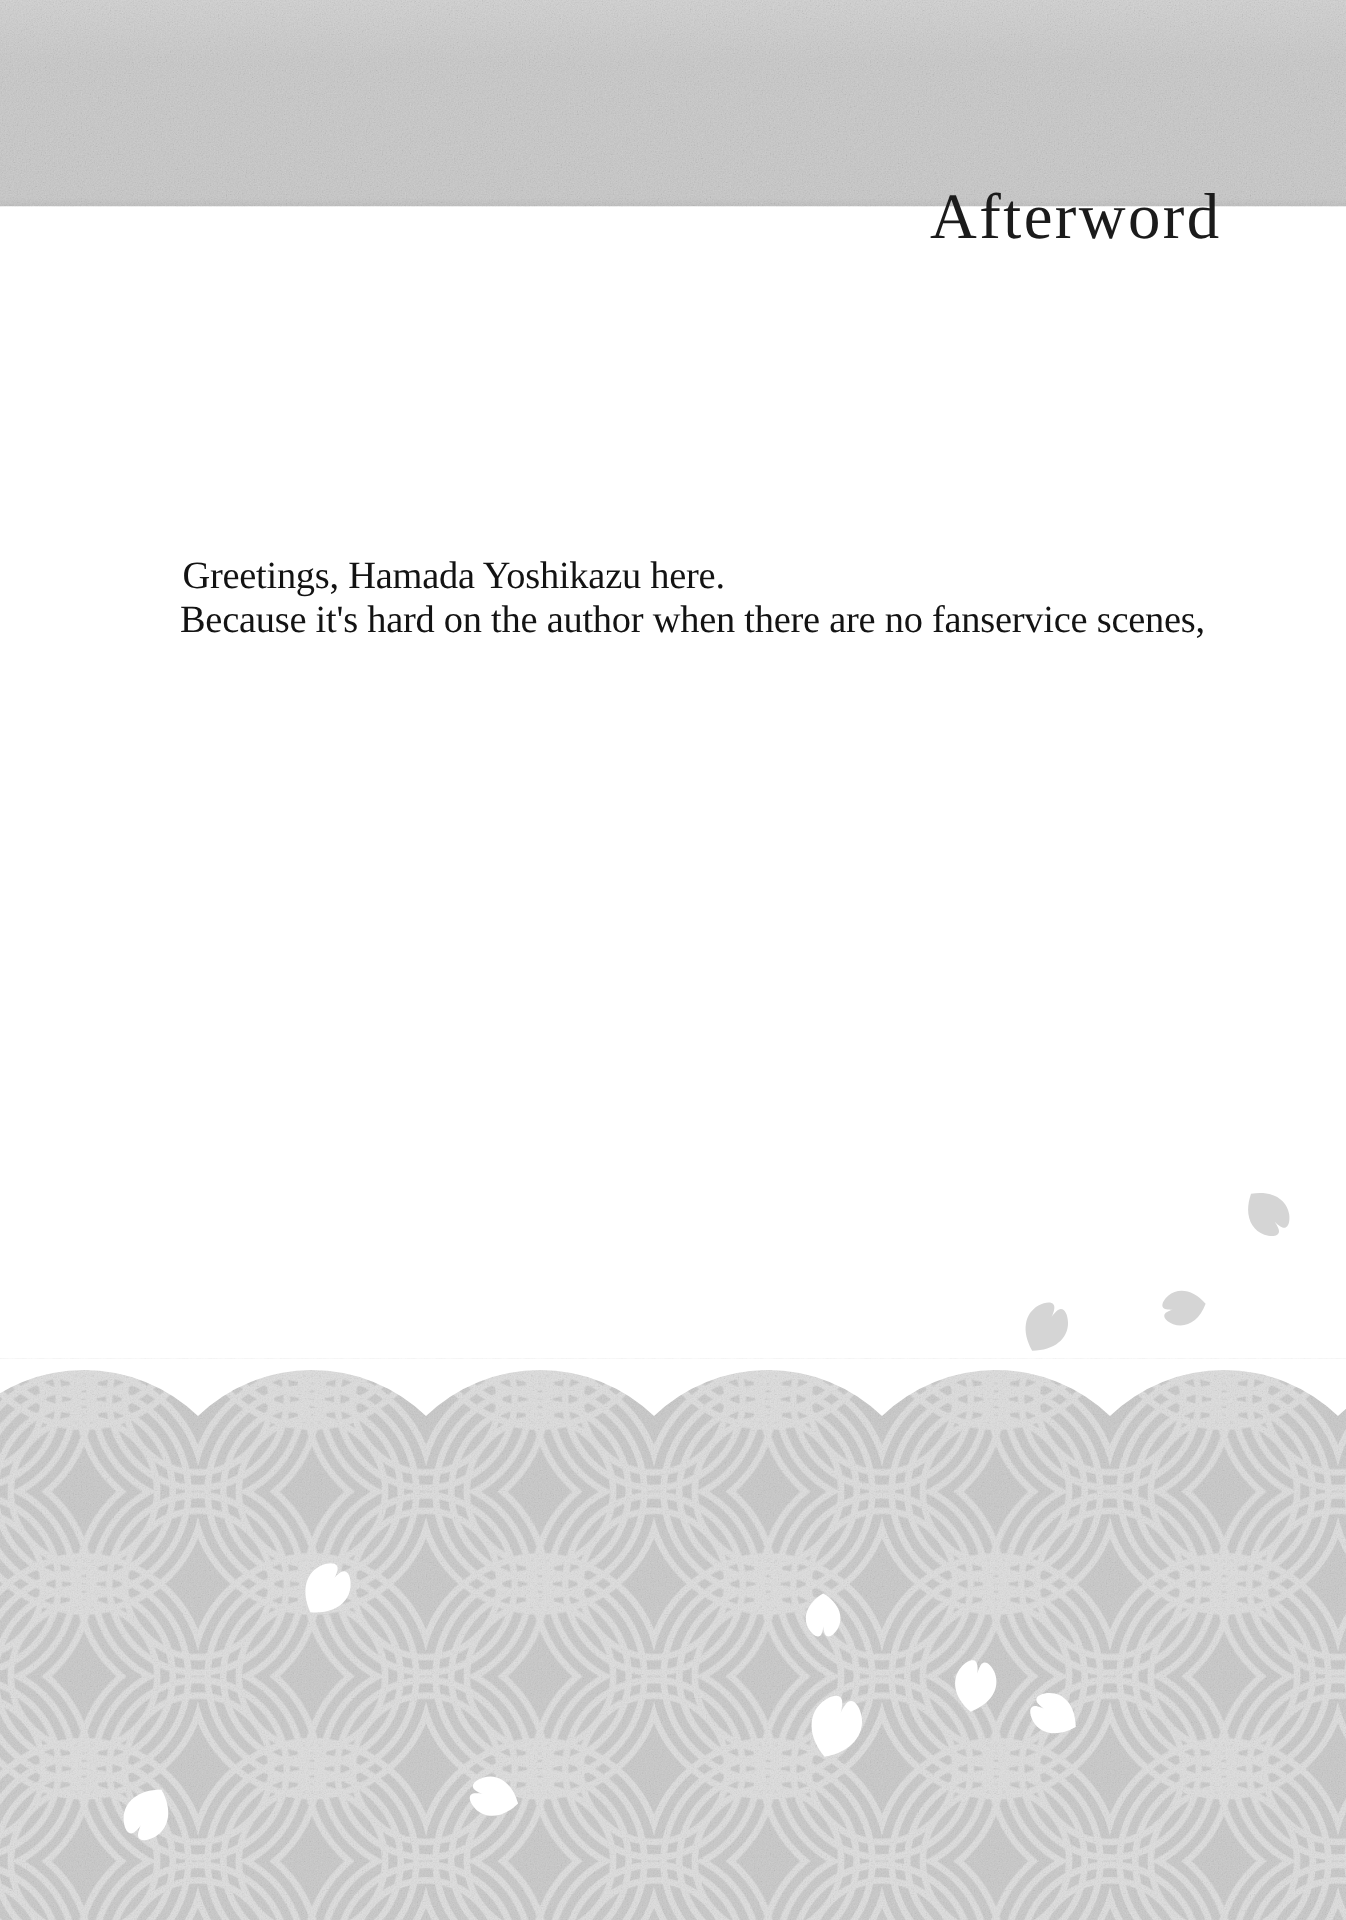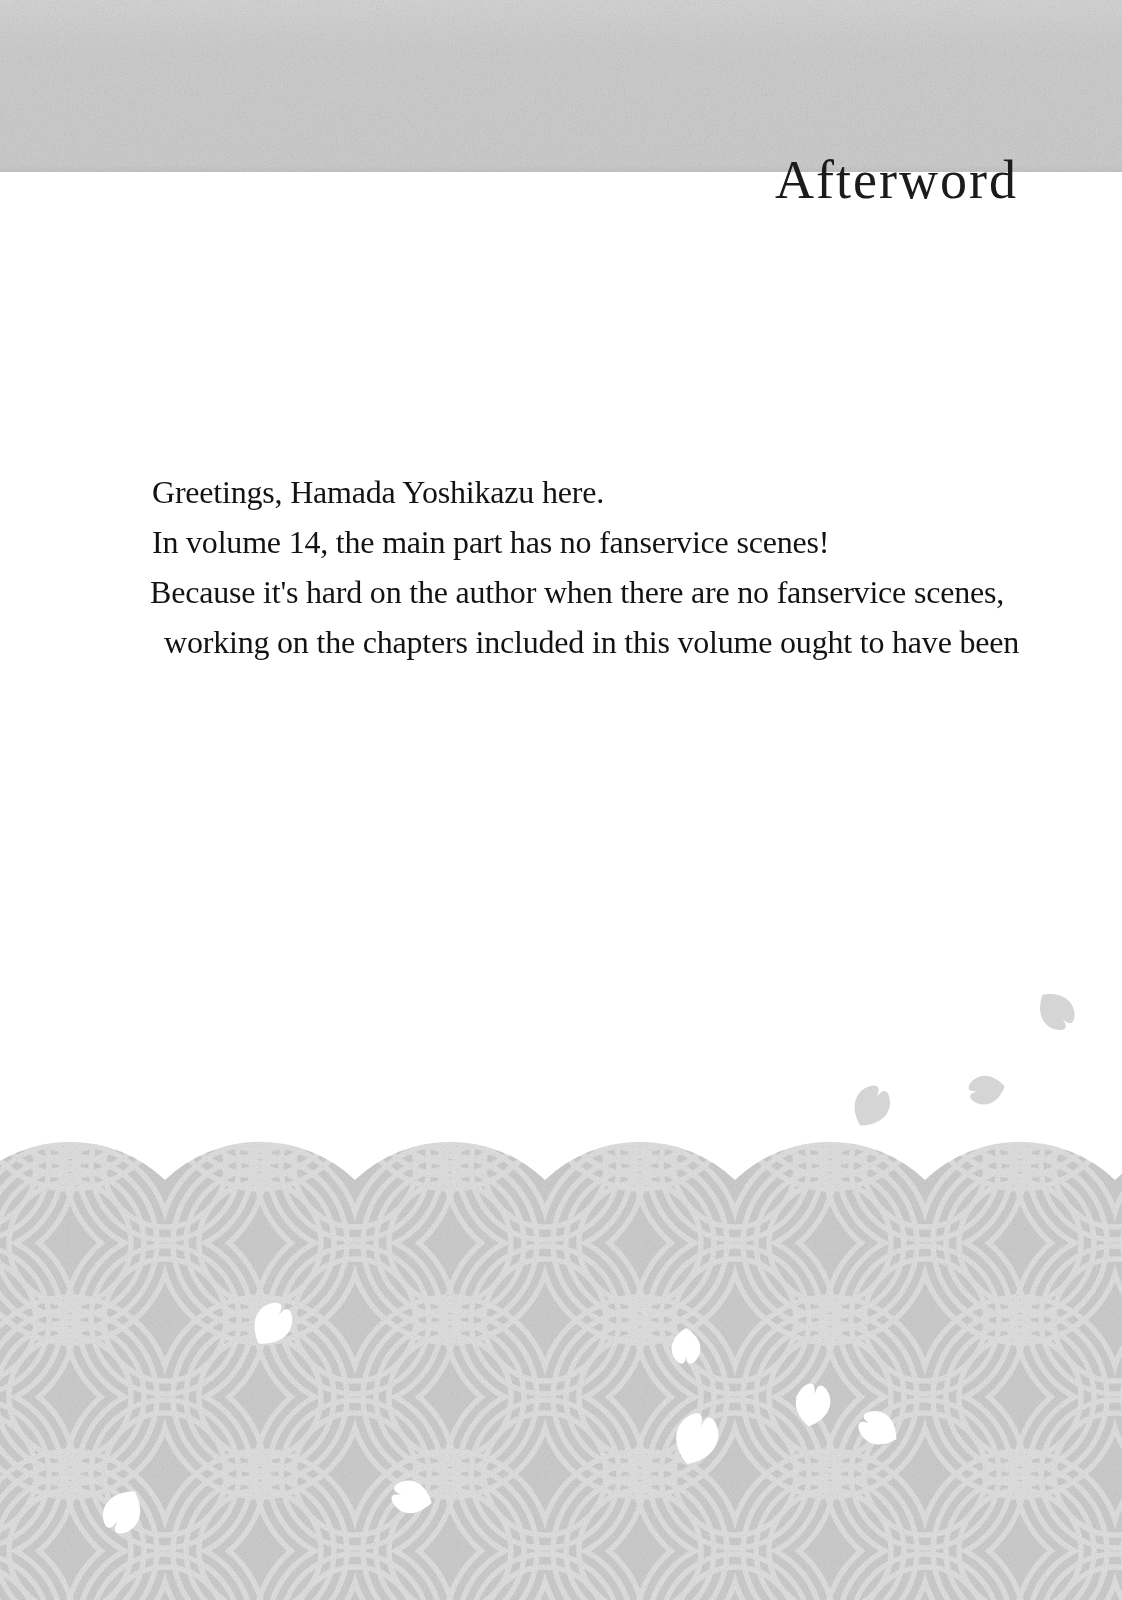--- a/index.html
+++ b/index.html
@@ -17,21 +17,21 @@
   }
   
   .letter{
     position:absolute;left:150px;top:461px;width:900px;
     color:#131313;font-size:32px;line-height:37px;letter-spacing:-0.2px;
   }
   .letter p{margin:0;}
   .p2{margin-top:26px;}
   .p3{margin-top:38px;}
   .p4{margin-top:34px;}
-  .line{display:block;white-space:pre;margin-top:13px;}
+  .line{display:block;white-space:pre;}
   .ind2{margin-left:2px;}
   .ind14{margin-left:14px;}
   .ind6{margin-left:6px;}
   .indq{margin-left:-12px;}
   
   .petals-air{position:absolute;top:960px;left:0;}
   .waves{position:absolute;top:1132px;left:0;}
   .defs-svg{position:absolute;width:0;height:0;overflow:hidden;}
 </style>
 </head>
@@ -62,25 +62,23 @@
     <rect x="0" y="0" width="1122" height="172" filter="url(#grain)" opacity="0.5"></rect>
   </svg>
   <h1 class="banner-title">Afterword</h1>
 </header>
 
 <main class="letter">
   <p class="para p1">
     <span class="line ind2">Greetings, Hamada Yoshikazu here.</span>
   </p>
   <p class="para p2">
-    <span class="line ind2">In volume 14, the main part has no fanservice scenes!</span>
   </p>
   <p class="para p3">
     <span class="line">Because it's hard on the author when there are no fanservice scenes,</span>
-    <span class="line ind14">working on the chapters included in this volume ought to have been</span>
   </p>
 </main>
 
 <svg class="petals-air" width="1122" height="200">
   <g fill="#d5d5d5">
     <use href="#petal" transform="translate(1057,52) rotate(140) scale(0.9)"></use>
     <use href="#petal" transform="translate(985,130) rotate(-100) scale(0.8)"></use>
     <use href="#petal" transform="translate(872,145) rotate(30) scale(0.95)"></use>
   </g>
 </svg>

